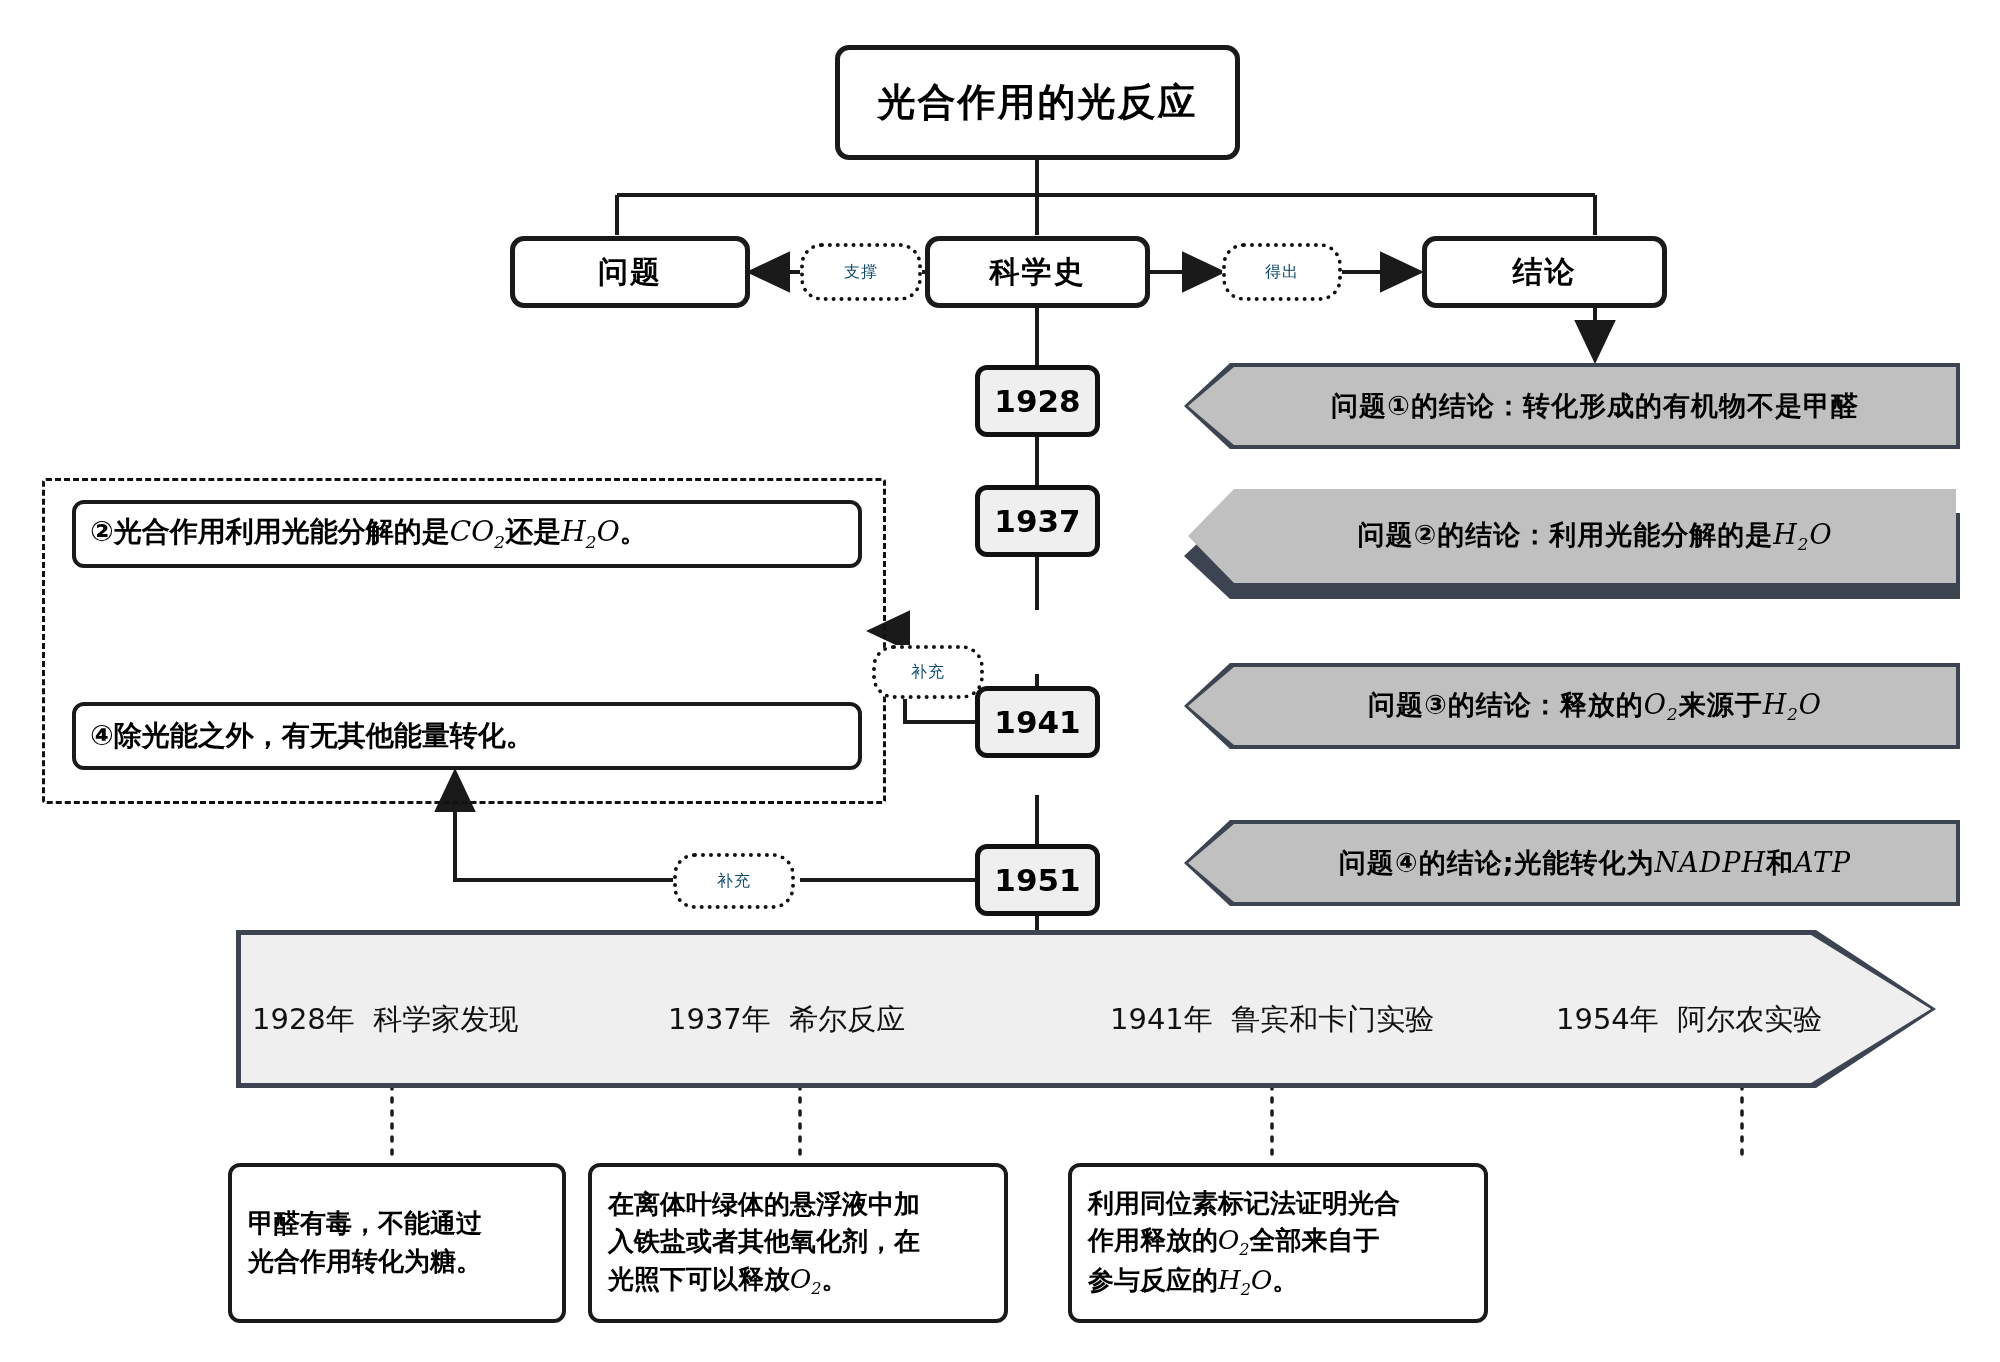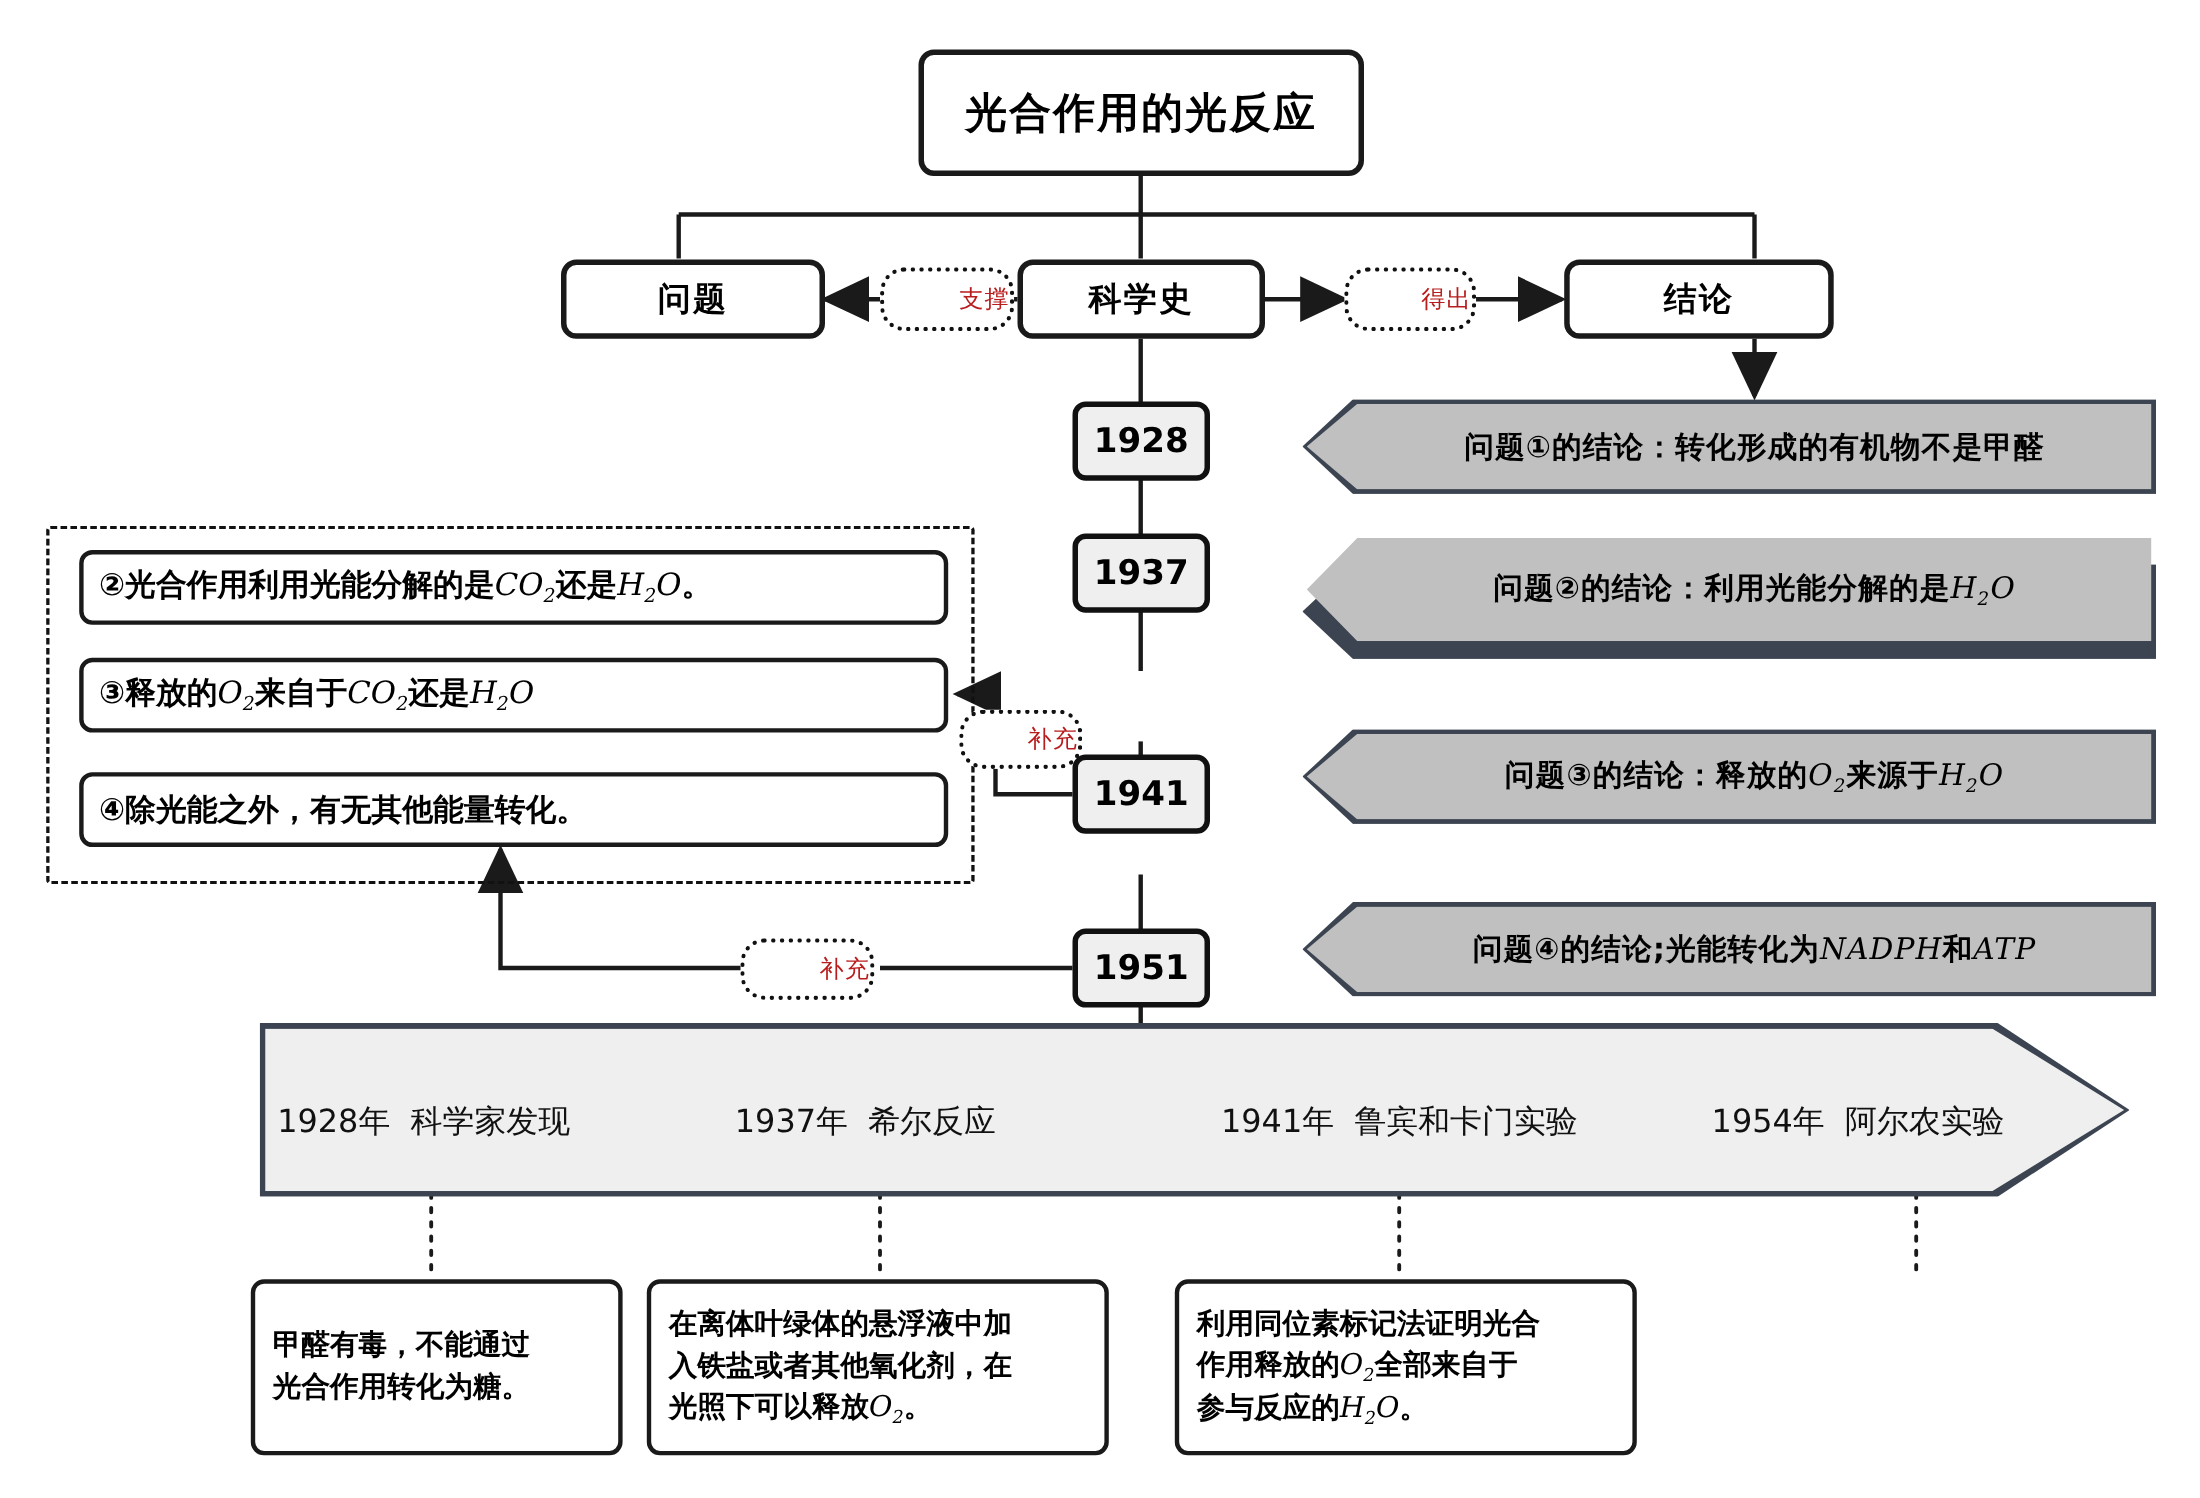--- a/index.html
+++ b/index.html
@@ -12,22 +12,22 @@
         text-align:center;color:#000;}
 
   
   .rbox{border:5px solid #1a1a1a;border-radius:14px;background:#fff;align-items:center;}
   .rbox-thin{border:4px solid #1a1a1a;border-radius:12px;background:#fff;}
 
   .title-box{font-weight:bold;font-size:38px;letter-spacing:2px;}
   .role-box{font-weight:bold;font-size:30px;letter-spacing:2px;}
 
   
-  .pill{border:4px dotted #111;border-radius:22px;background:#fff;font-size:22px;color:#b91c1c;
-        letter-spacing:1px;justify-content:flex-end;}
+  .pill{border:4px dotted #111;border-radius:22px;background:#fff;font-size:16px;color:#0c4a6e;
+        letter-spacing:1px;}
 
   
   .year{border:5px solid #111;border-radius:12px;background:#efefef;font-weight:bold;font-size:31px;}
 
   
   .qbox{font-weight:bold;font-size:28px;line-height:1.35;padding:6px 14px;
         justify-content:flex-start;text-align:left;}
   .qbox .inner{width:100%;}
 
   
@@ -138,25 +138,20 @@
 
 
   <div class="group-frame" style="left:42px;top:478px;width:838px;height:320px;"></div>
 
   <div class="node rbox-thin qbox" style="left:72px;top:500px;width:790px;height:68px;">
     <div class="inner">
       ②光合作用利用光能分解的是<span class="m">CO<sub>2</sub></span>还是<span class="m">H<sub>2</sub>O</span>。
     </div>
   </div>
 
-  <div class="node rbox-thin qbox" style="left:72px;top:598px;width:790px;height:68px;">
-    <div class="inner">
-      ③释放的<span class="m">O<sub>2</sub></span>来自于<span class="m">CO<sub>2</sub></span>还是<span class="m">H<sub>2</sub>O</span>
-    </div>
-  </div>
 
   <div class="node rbox-thin qbox" style="left:72px;top:702px;width:790px;height:68px;">
     <div class="inner">
       ④除光能之外，有无其他能量转化。
     </div>
   </div>
 
   <div class="node pill" style="left:872px;top:645px;width:112px;height:54px;">
     <span>补充</span>
   </div>

